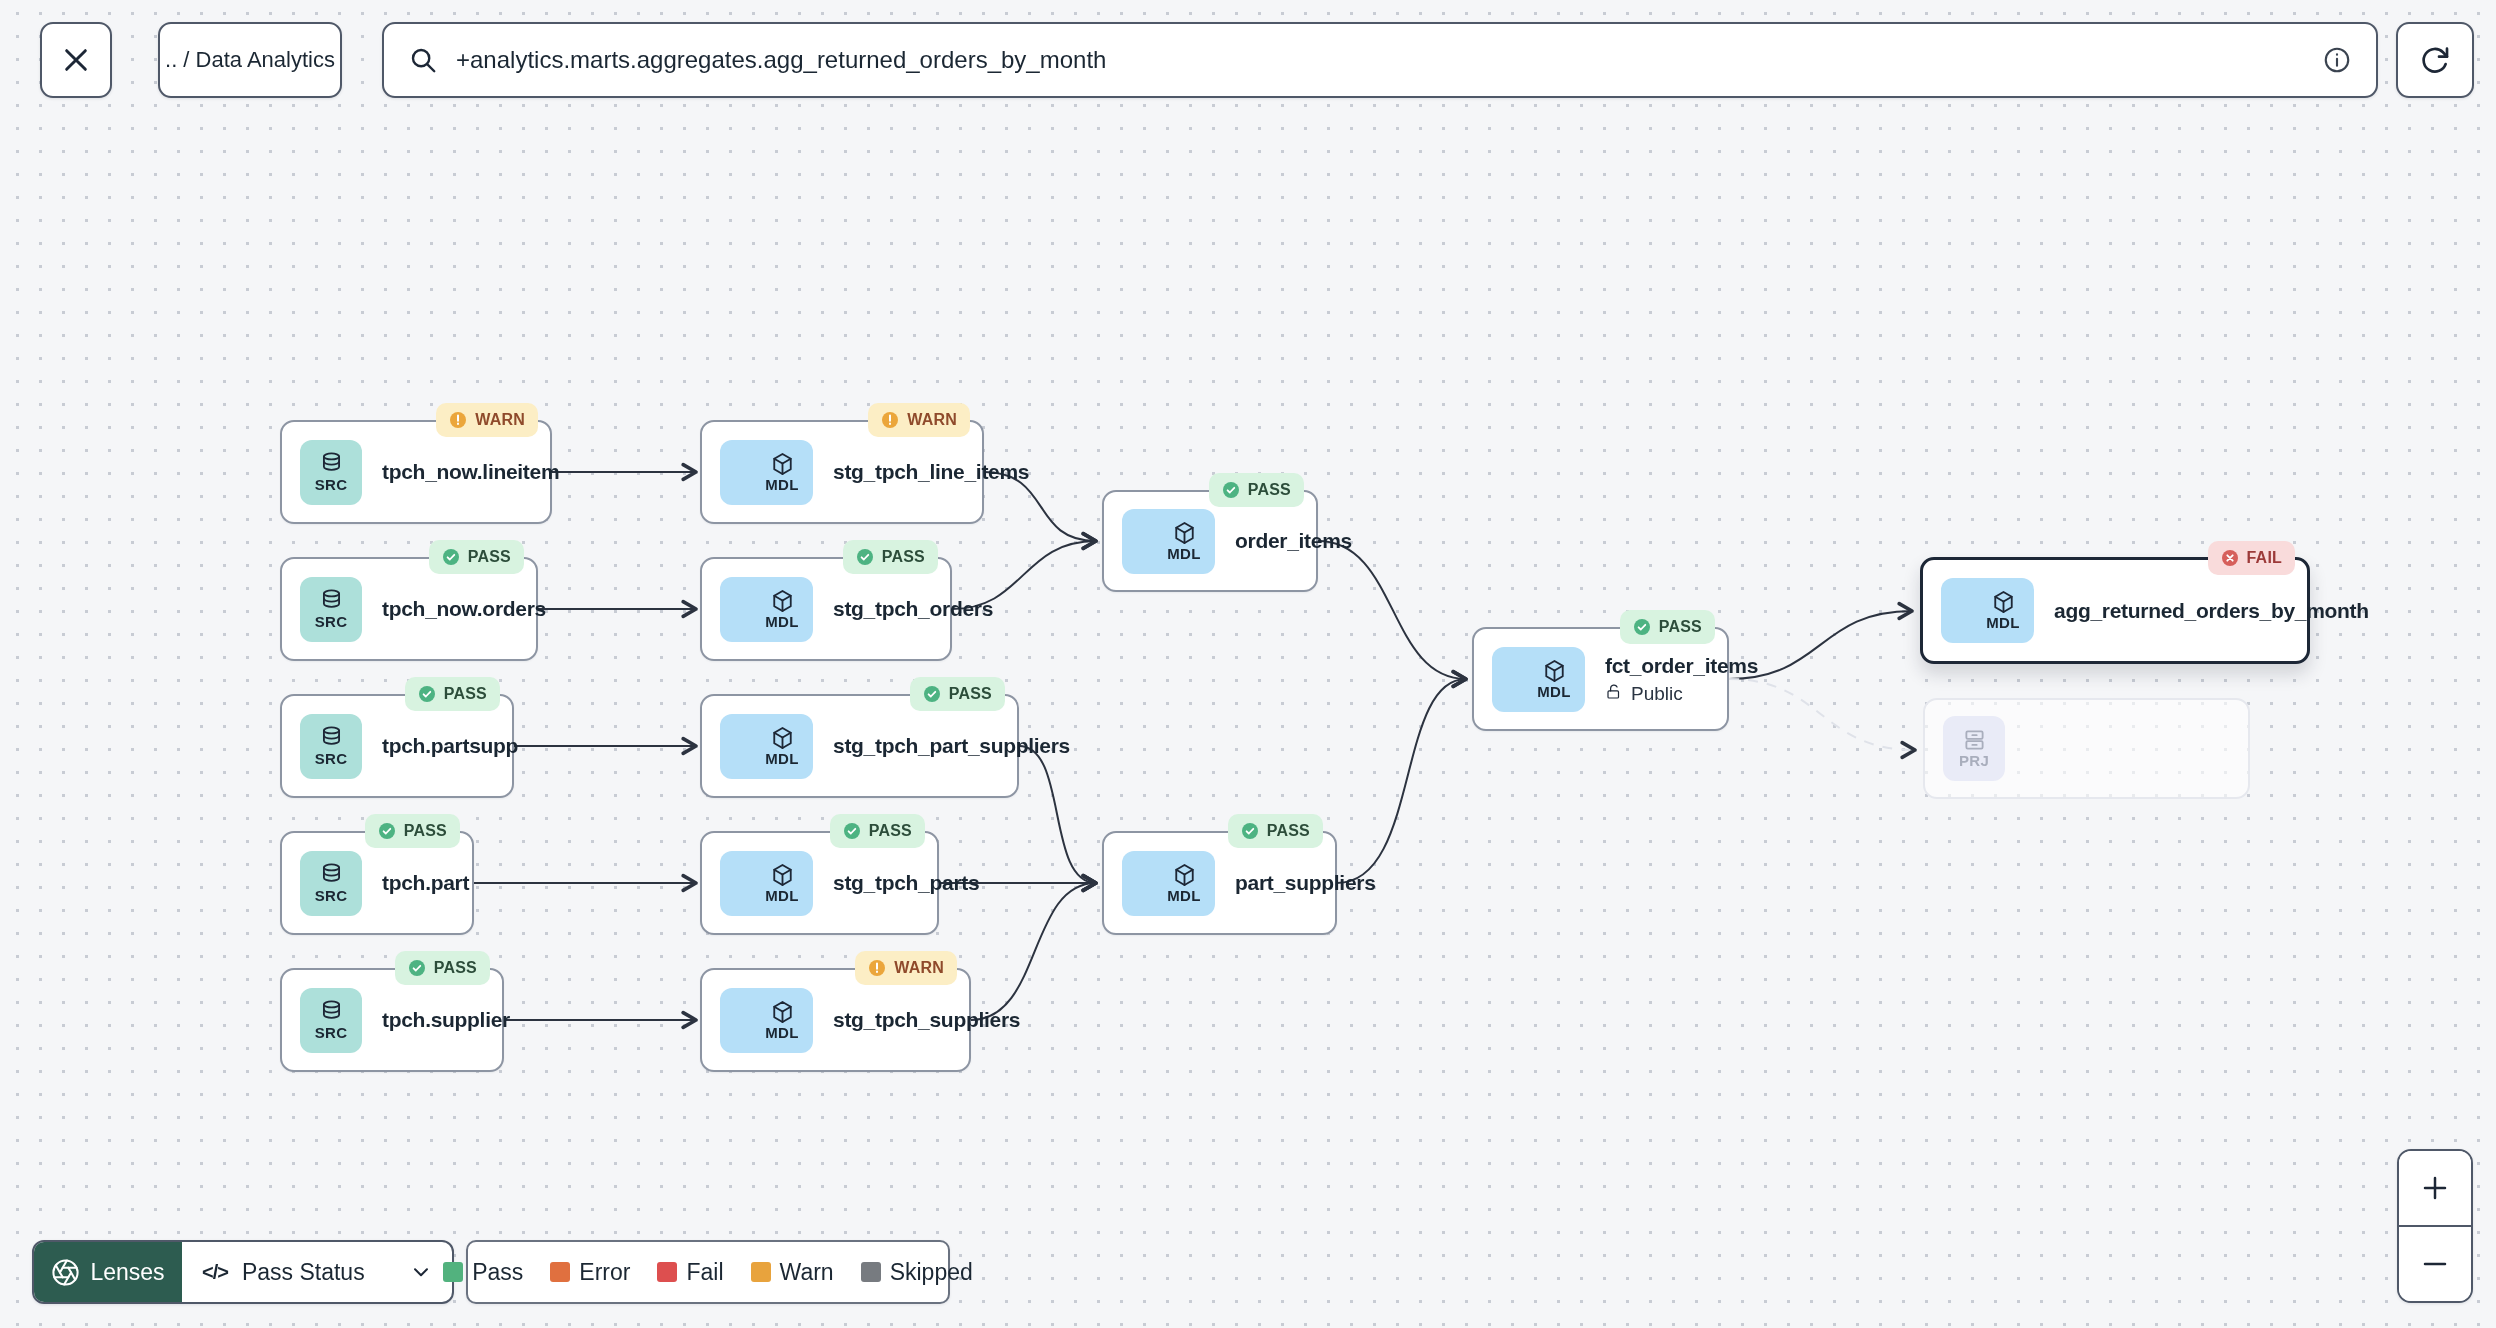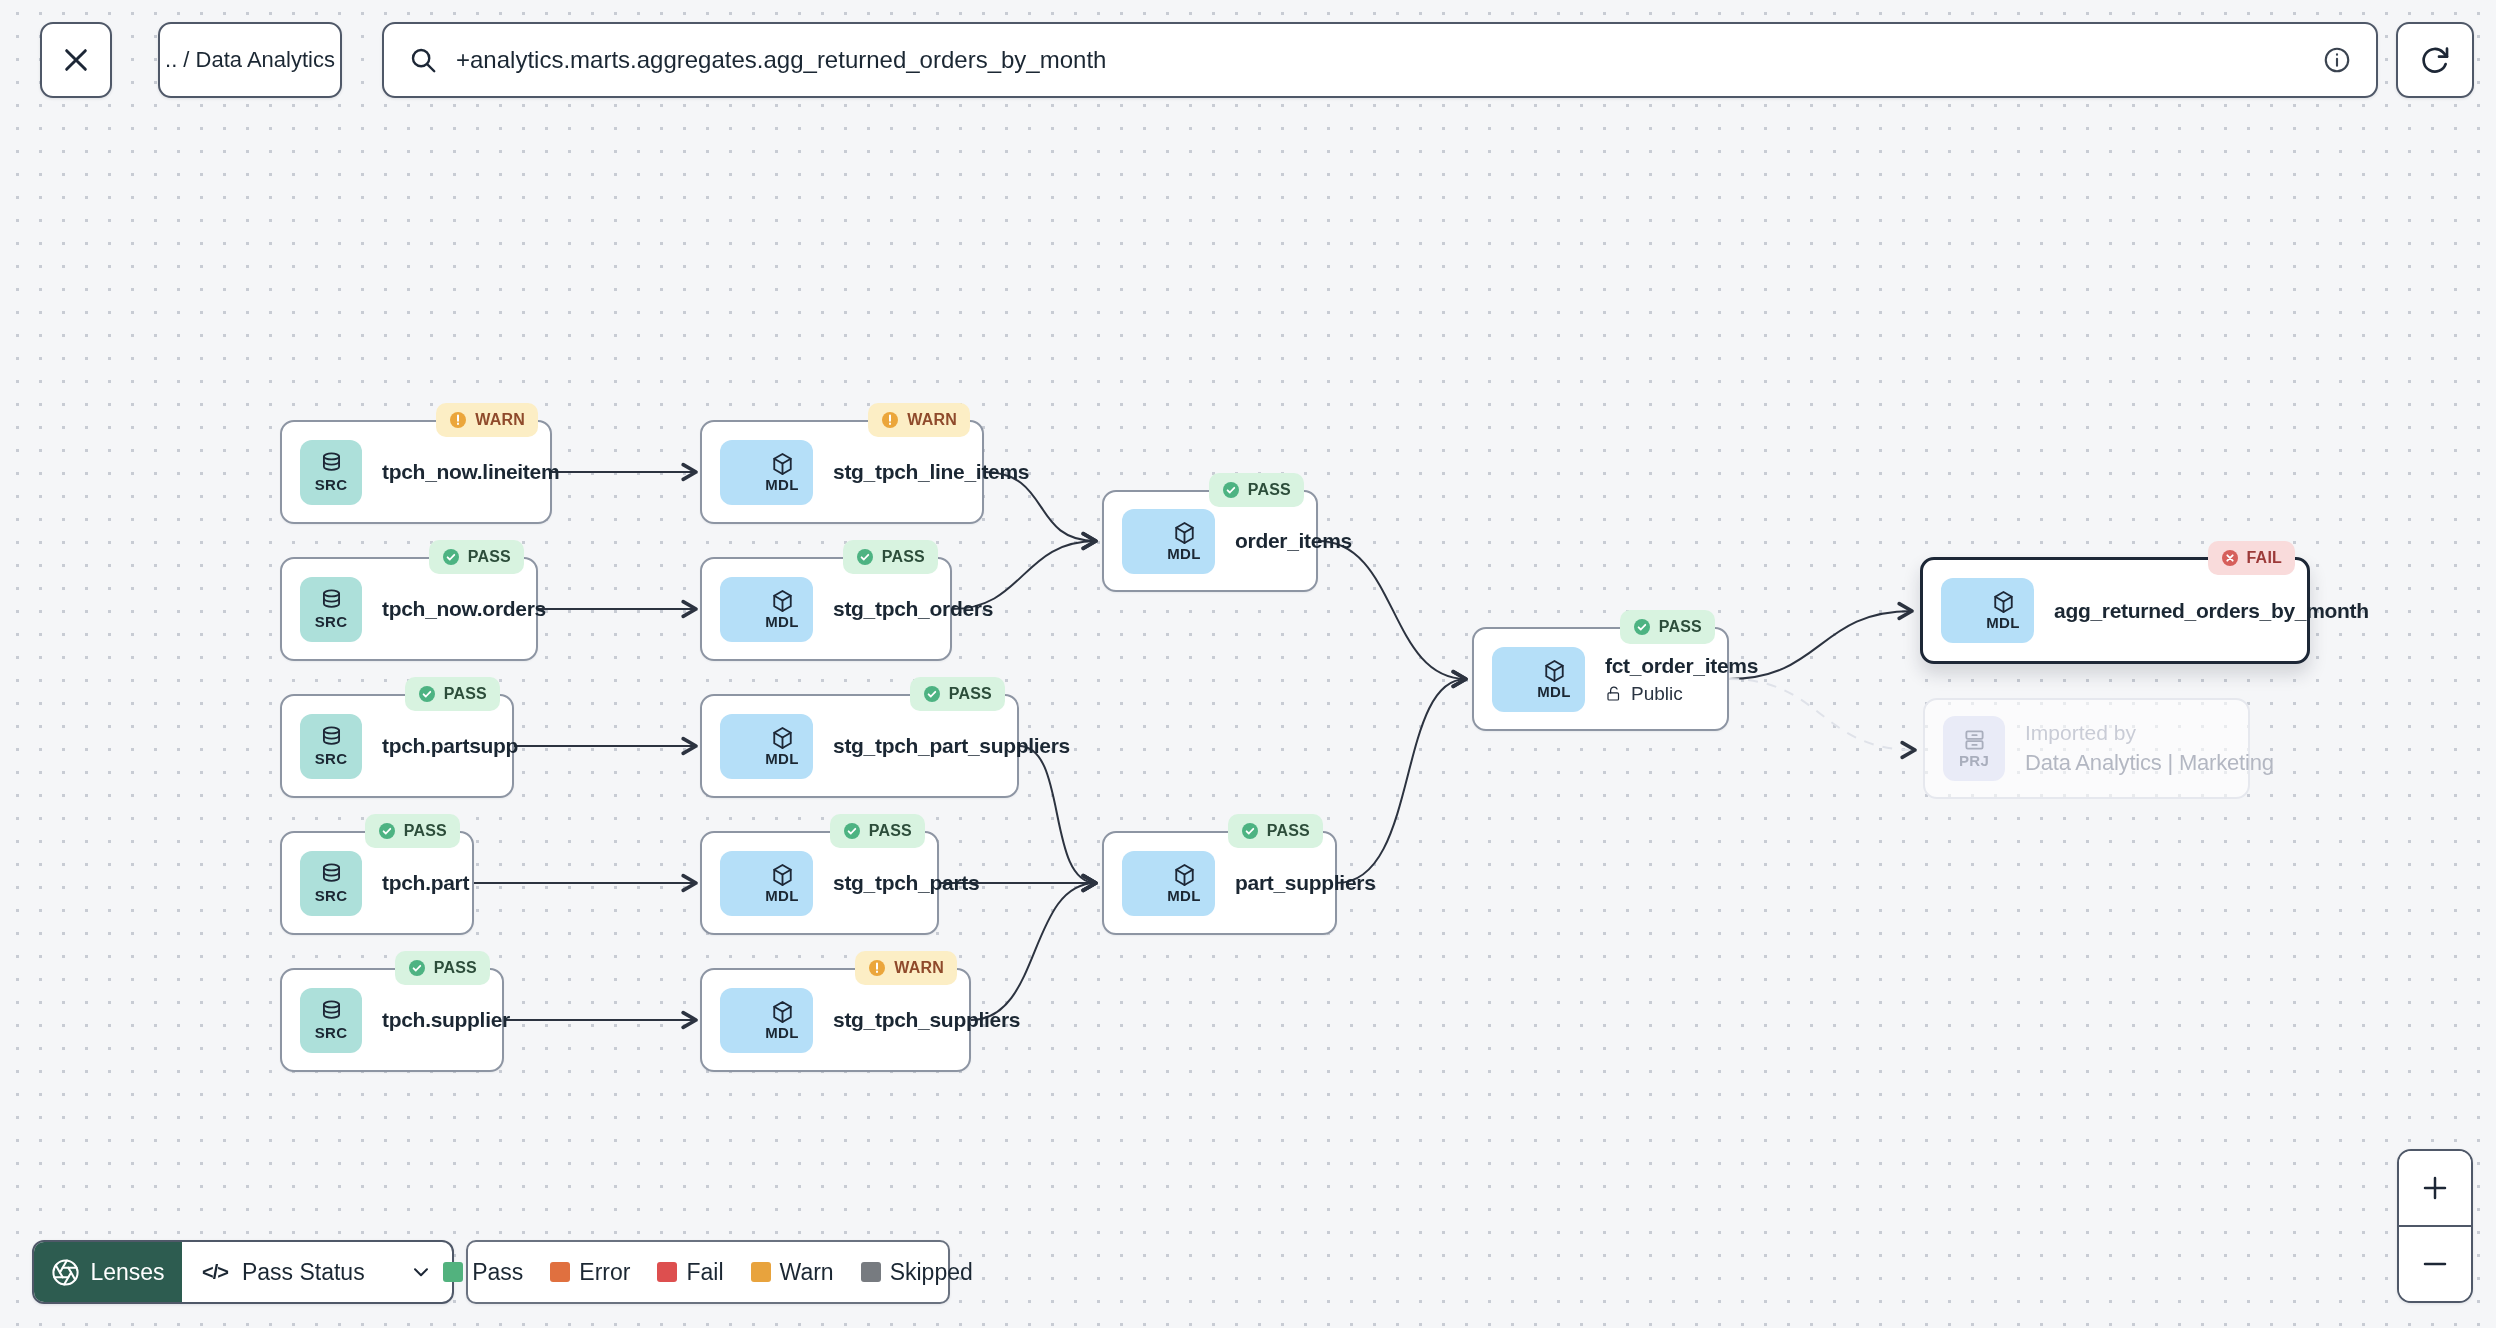--- a/index.html
+++ b/index.html
@@ -24,21 +24,21 @@
   
   .edges{position:absolute;left:0;top:0;width:2496px;height:1328px;pointer-events:none;}
   .edges path{fill:none;stroke:#2c3340;stroke-width:2px;}
   .edges path.ghost-edge{stroke:#dfe2e9;stroke-dasharray:10 9;}
   .node{position:absolute;height:104px;background:#fff;border:2px solid #8d95a3;border-radius:14px;
     box-sizing:border-box;display:flex;align-items:center;padding:0 16px 0 18px;gap:20px;
     box-shadow:0 1px 2px rgba(23,31,48,.06);cursor:pointer;}
   .node.selected{border:3.5px solid #1d2736;box-shadow:0 10px 18px rgba(23,31,48,.16);}
   .node-label{font-size:21px;letter-spacing:-.3px;white-space:nowrap;font-weight:bold;}
   .node-text{display:flex;flex-direction:column;gap:5px;}
-  .access-row{display:flex;align-items:center;gap:8px;font-size:19px;color:#2a3442;}
+  .access-row{display:flex;gap:8px;font-size:19px;color:#2a3442;}
   .tile{width:62px;height:65px;border-radius:12px;flex:none;display:flex;flex-direction:column;
     align-items:center;justify-content:center;gap:0;}
   .tile svg{width:27px;height:26px;}
   .tile-code{font-size:15px;font-weight:700;letter-spacing:.3px;line-height:1.1;}
   .tile.src{background:#ade0da;}
   .tile.mdl{background:#b5dff8;padding-left:31px;}
   .tile.prj{background:#e9ebf7;color:#a9aebd;}
   .tile.prj svg{stroke:#a9aebd;}
   .badge{position:absolute;top:-19px;right:12px;height:34px;padding:0 13px;border-radius:10px;
     display:flex;align-items:center;gap:8px;font-size:16px;font-weight:700;letter-spacing:.2px;}
@@ -429,24 +429,20 @@
     <span class="node-label">stg_tpch_suppliers</span>
   </div>
 
   <div class="node ghost" style="left:1923px;top:698px;width:327px;">
     <span class="tile prj">
       <svg class="glyph">
           <use href="#i-prj"></use>
         </svg>
       <span class="tile-code">PRJ</span>
     </span>
-    <span class="node-text">
-      <span class="g-title">Imported by</span>
-      <span class="g-label">Data Analytics | Marketing</span>
-    </span>
   </div>
 
   <div class="lens-group">
     <div class="lens-brand">
       <svg class="glyph">
           <use href="#i-aperture"></use>
         </svg>
       <span>Lenses</span>
     </div>
     <div class="lens-select">

